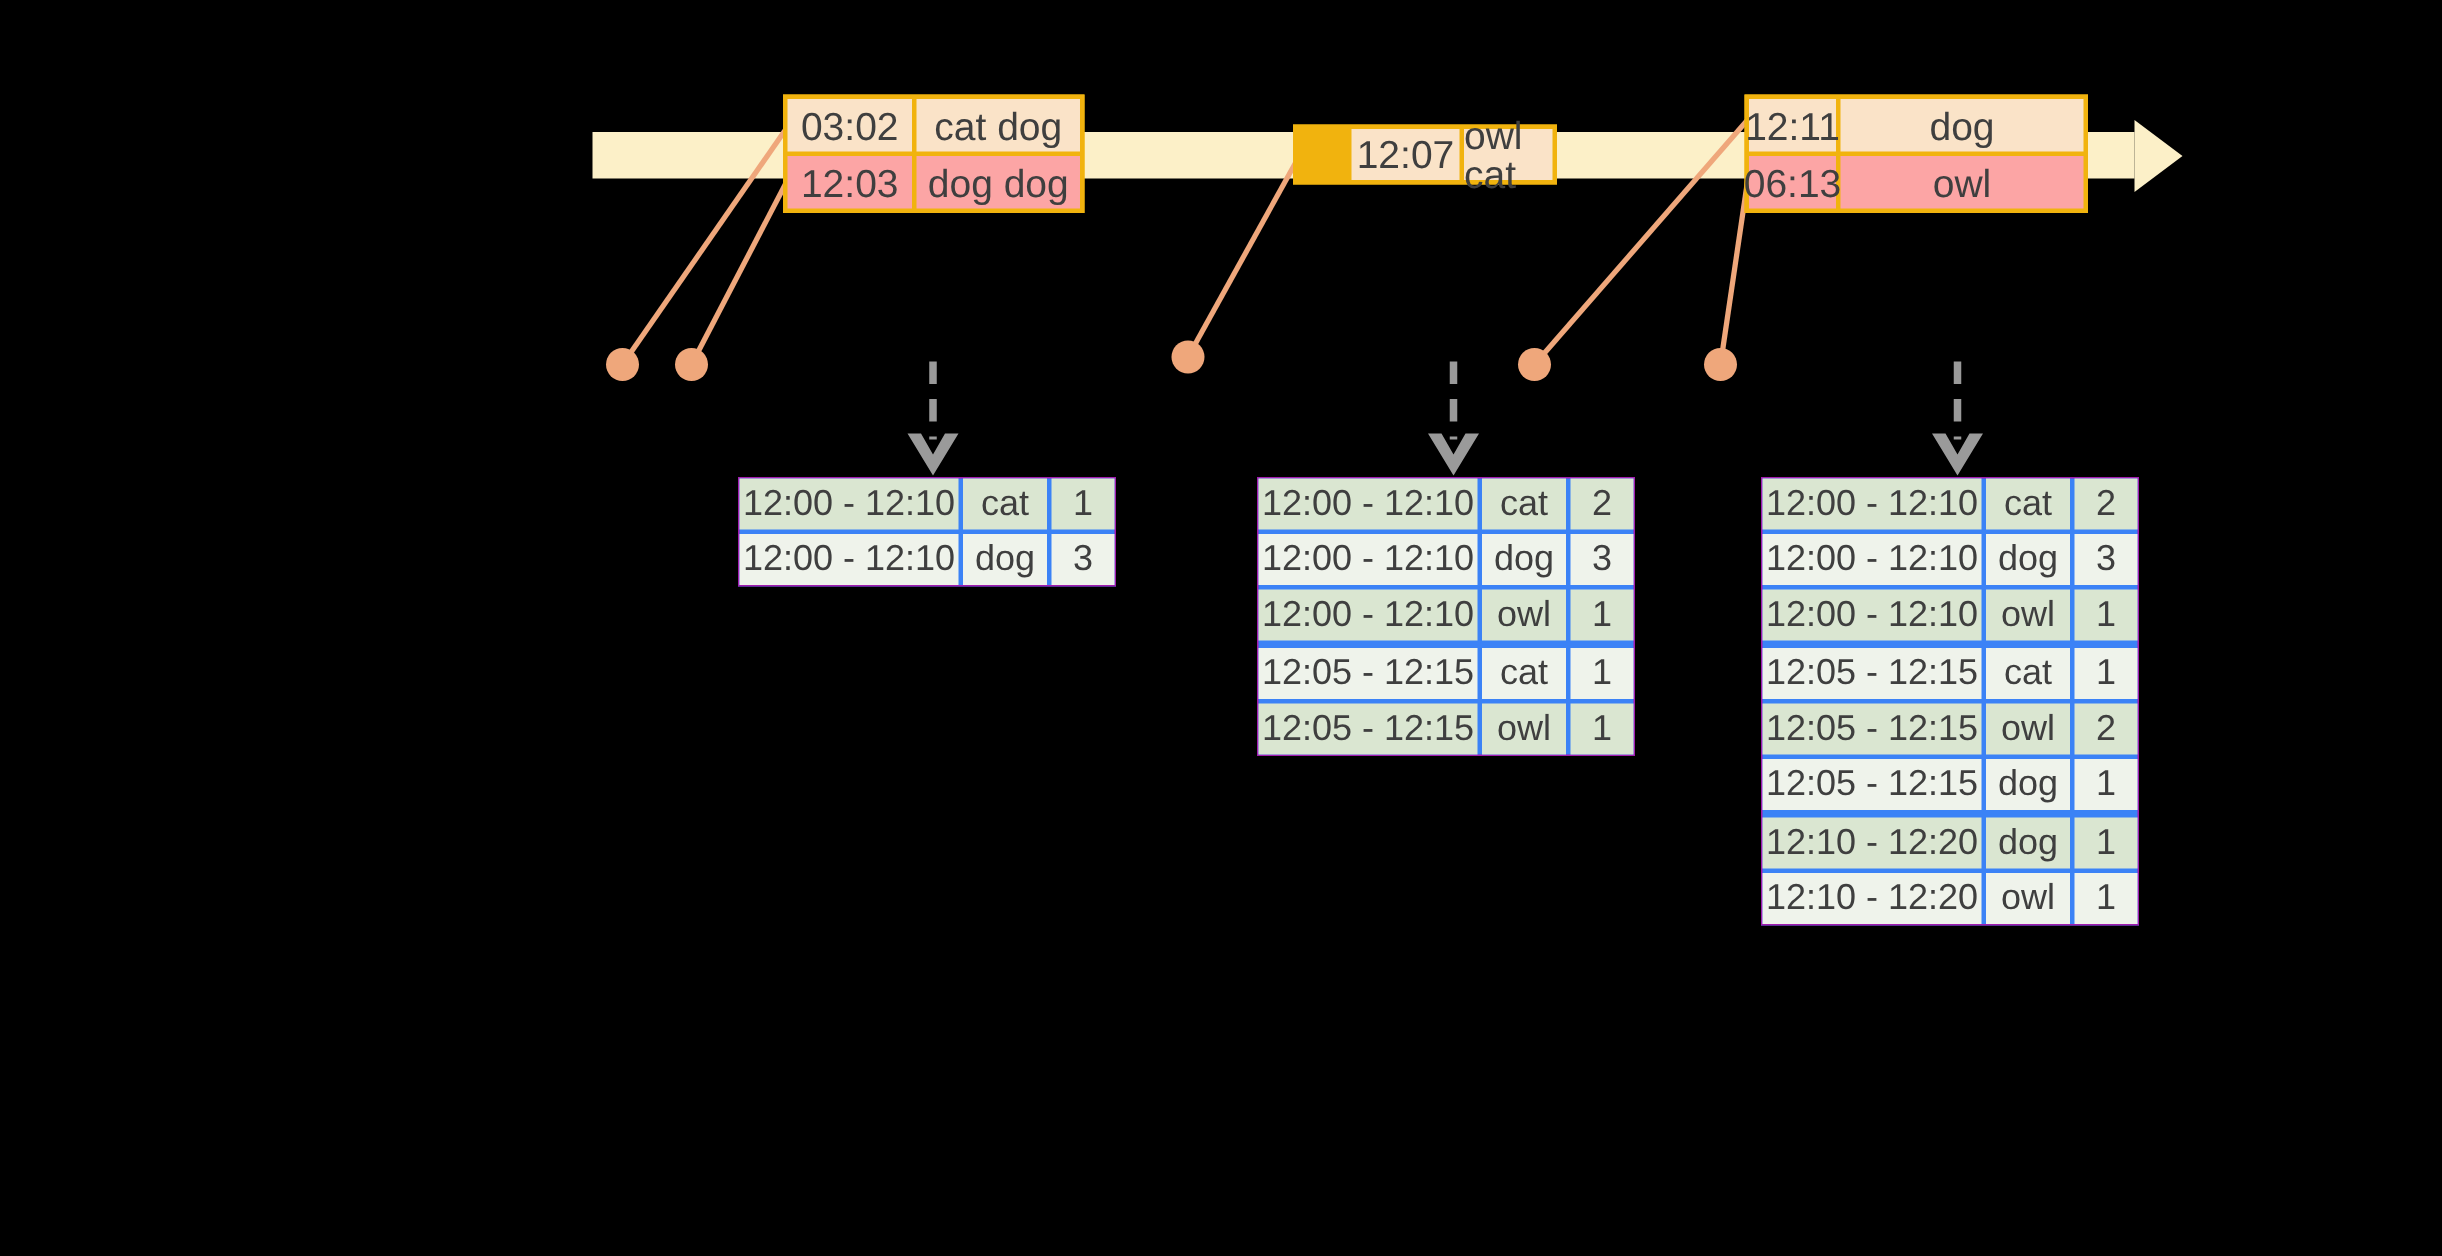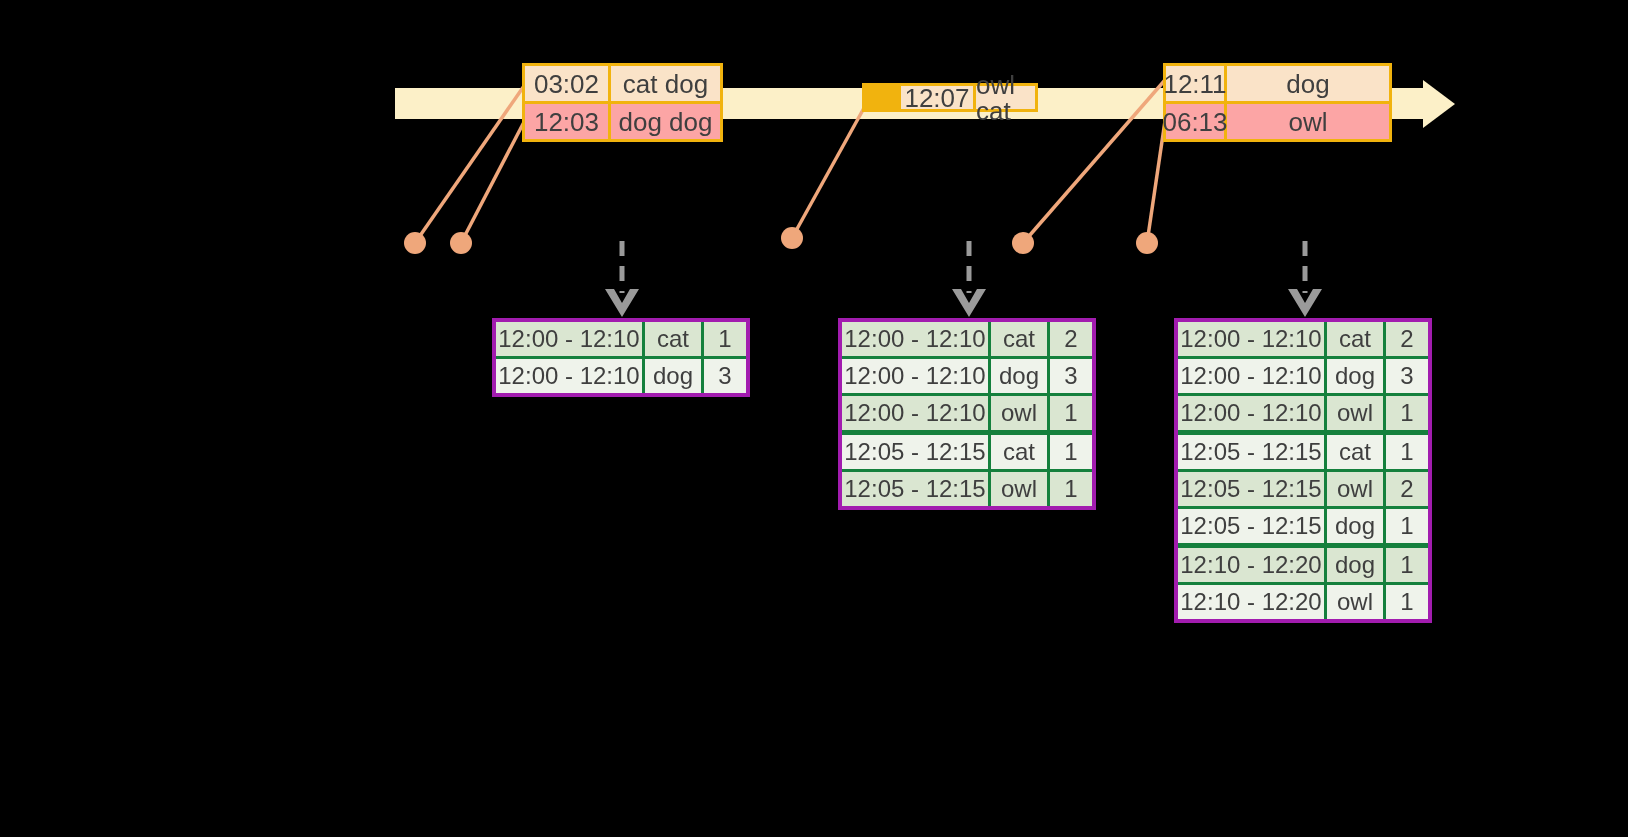--- a/index.html
+++ b/index.html
@@ -25,26 +25,26 @@
   .ec { display:flex; align-items:center; justify-content:center;
         font-size:26px; line-height:1; }
   .ec.t { margin-right:3px; }
   .ec.v { flex:1; }
   .erow.edark .ec { background:#FAE3C8; }
   .erow.elight .ec { background:#fca5a5; }
   #etable1 { left:522px; top:63px; width:195px; }
   #etable1 .ec.t { width:83px; }
   #etable2 { left:862px; top:83px; width:170px; }
   #etable2 .ec.t { width:72px; }
-  #etable2 .erow { height:23px;padding-left:36px; }
+  #etable2 .erow { height:34px;padding-left:36px; }
   #etable3 { left:1163px; top:63px; width:223px; }
   #etable3 .ec.t { width:58px; }
 
   
-  .gtable { position:absolute; border:4px solid #a21caf; background:#15803d; z-index:1; }
+  .gtable { position:absolute; border:1px solid #a21caf; background:#3b82f6; z-index:1; }
   .grow { display:flex; height:34px; margin-top:3px; }
   .grow:first-child { margin-top:0; }
   .grow.gs { margin-top:5px; }
   .gc { display:flex; align-items:center; justify-content:center;
         font-size:24px; line-height:1; }
   .gc.w { width:146px; margin-right:3px; }
   .gc.a { width:56px; margin-right:3px; }
   .gc.c { flex:1; }
   .grow.dark .gc { background:#DAE6D1; }
   .grow.light .gc { background:#EFF3EB; }

